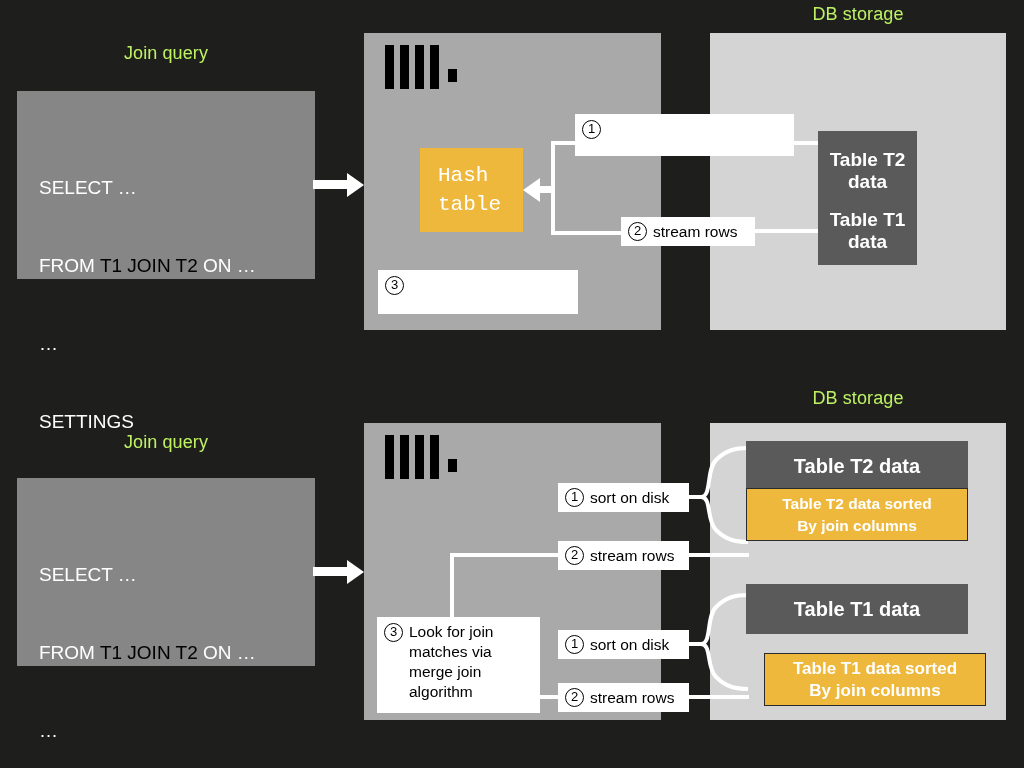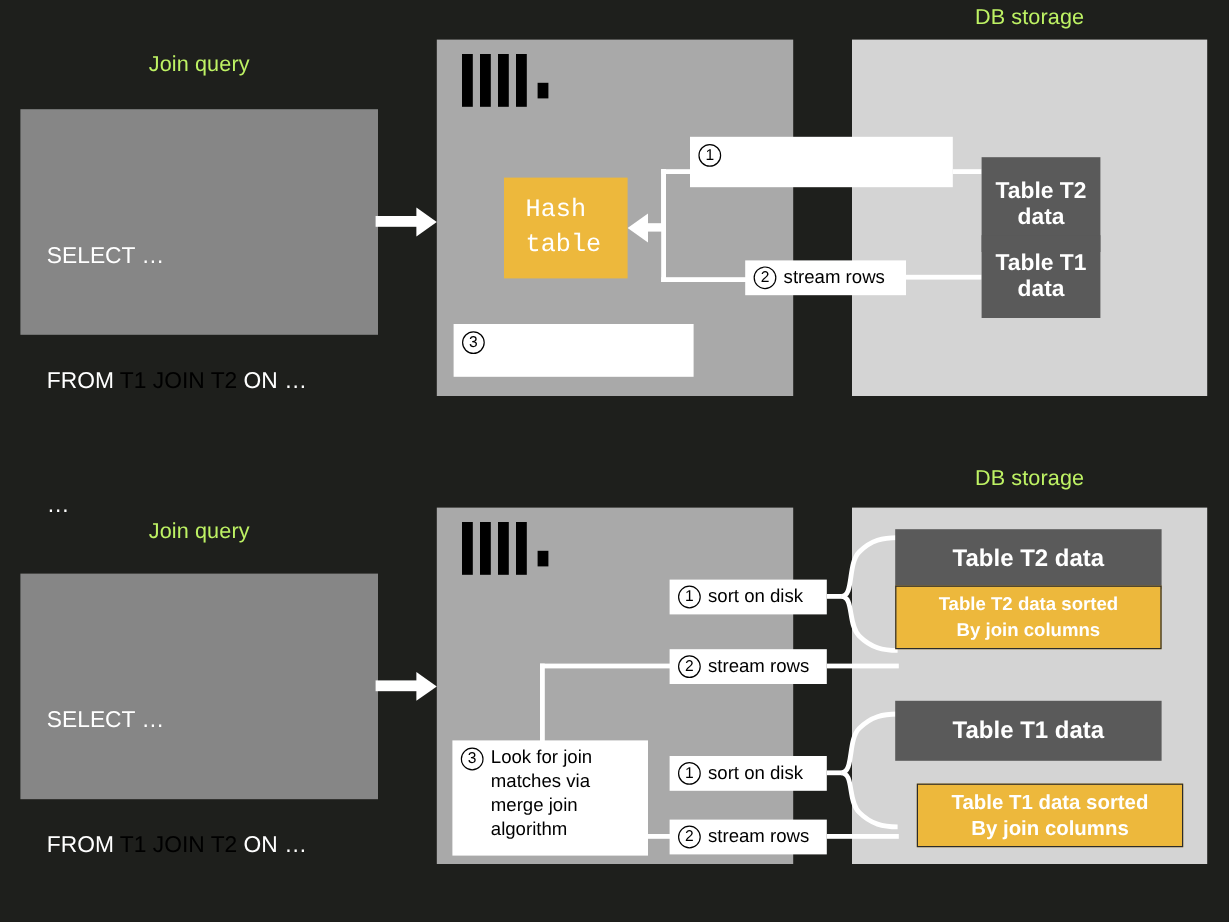--- a/index.html
+++ b/index.html
@@ -31,21 +31,21 @@
     font-size:19px;
     line-height:26px;
   }
   .query-text{
     position:absolute;
     left:22px;
     top:32px;
     white-space:pre;
   }
   .kw-yellow{ color:#000000; }
-  .q-line{ display:block;margin-top:26px; }
+  .q-line{ display:block; }
 
   
   .engine-panel{ background:#a9a9a9; }
   
   .ch-logo{ position:absolute; }
   .ch-bar{
     position:absolute;
     background:#000000;
     width:9px;
     top:0;

